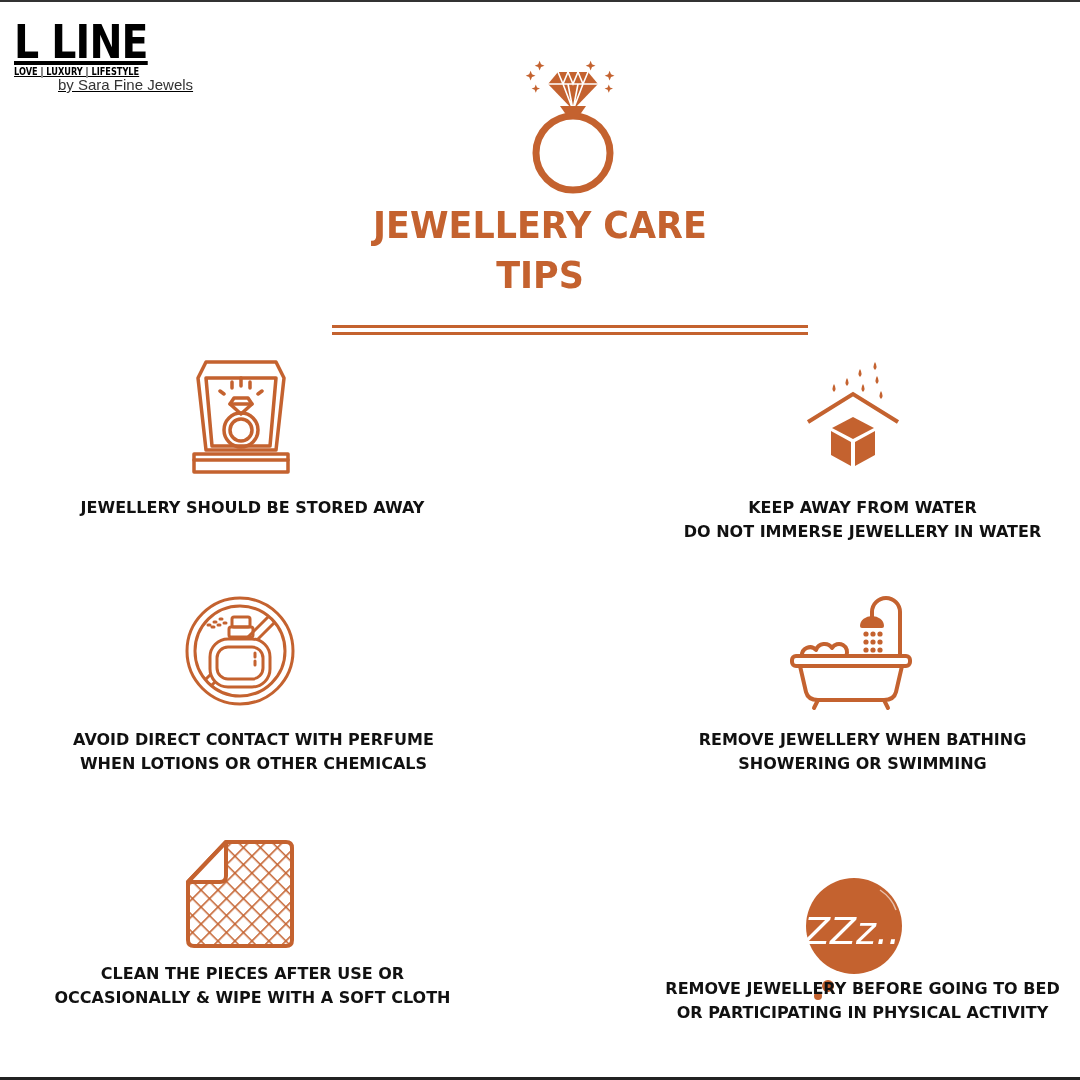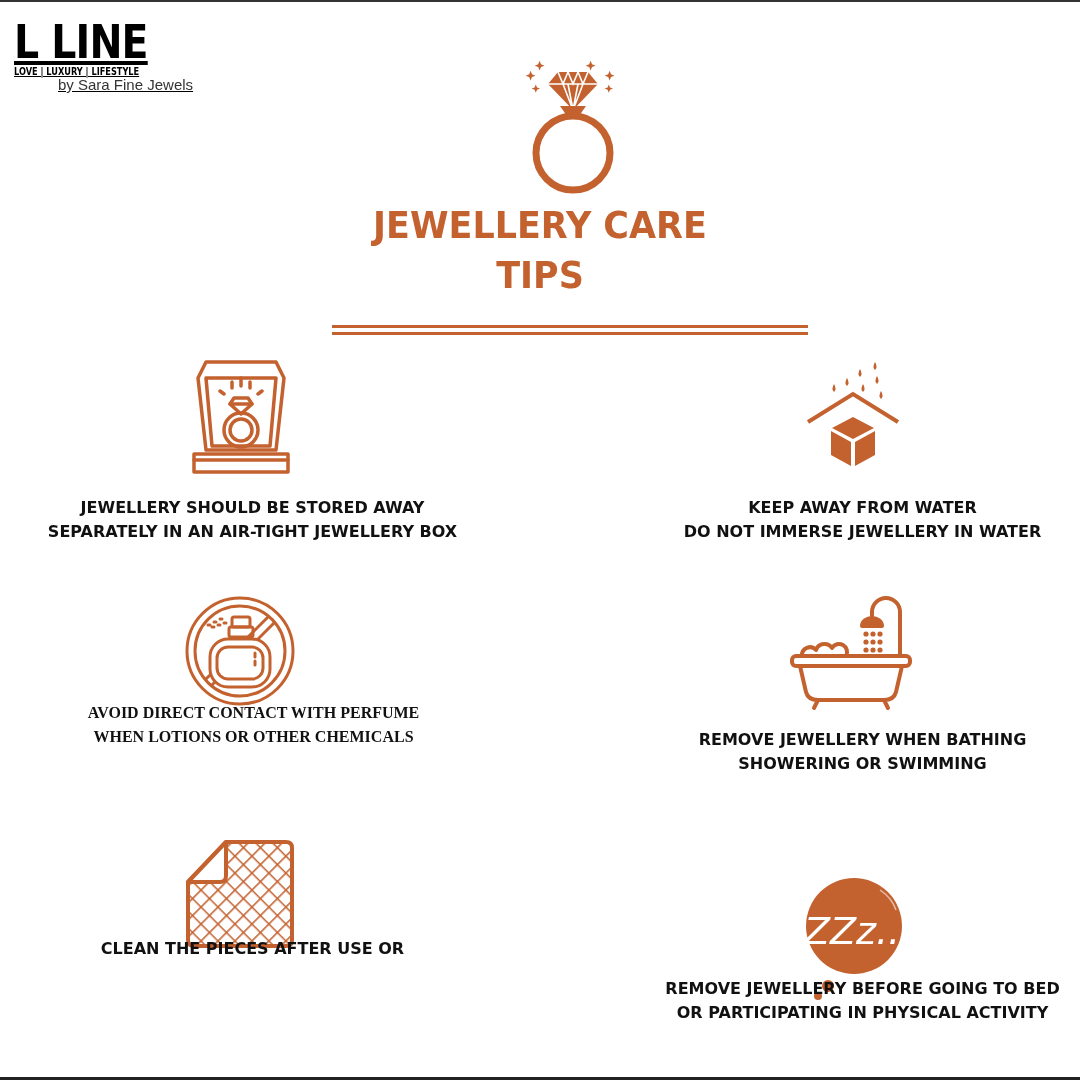--- a/index.html
+++ b/index.html
@@ -70,21 +70,20 @@
     <path d="M2 100 H96"></path>
     <path d="M40 28 L40 22 M49 26 L49 18 M58 28 L58 22 M32 34 L28 31 M66 34 L70 31"></path>
     <path d="M42 38 H56 L60 44 L49 54 L38 44 Z"></path>
     <path d="M38 44 H60"></path>
     <circle cx="49" cy="70" r="17"></circle>
     <circle cx="49" cy="70" r="11"></circle>
   </svg>
 </div>
 <div class="tip-text" style="left:0; width:480px; top:496px;">
   <span>JEWELLERY SHOULD BE STORED AWAY</span>
-  <span>SEPARATELY IN AN AIR-TIGHT JEWELLERY BOX</span>
 </div>
 
 <div class="tip-icon" style="left:805px; top:360px;">
   <svg width="96" height="110" viewBox="0 0 96 110">
     <g fill="#c4622f">
       <path d="M70 2 q3 5 0 8 q-3 -3 0 -8z"></path>
       <path d="M55 9 q3 5 0 8 q-3 -3 0 -8z"></path>
       <path d="M72 16 q3 5 0 8 q-3 -3 0 -8z"></path>
       <path d="M42 18 q3 5 0 8 q-3 -3 0 -8z"></path>
       <path d="M58 24 q3 5 0 8 q-3 -3 0 -8z"></path>
@@ -109,21 +108,21 @@
     <path d="M22 84 L84 22" stroke-width="3"></path>
     <path d="M28 90 L90 28" stroke-width="3"></path>
     <rect x="48" y="22" width="18" height="10" rx="2"></rect>
     <rect x="45" y="32" width="24" height="10" rx="2"></rect>
     <rect x="26" y="44" width="60" height="48" rx="18" fill="#fff"></rect>
     <rect x="33" y="52" width="46" height="32" rx="11"></rect>
     <path d="M71 58 v4 M71 66 v4"></path>
     <path d="M24 30 l2 0 M30 27 l2 0 M36 24 l2 0 M28 32 l2 0 M34 30 l2 0 M40 28 l2 0"></path>
   </svg>
 </div>
-<div class="tip-text" style="left:0; width:482px; top:701px;font-family:Liberation Serif, serif;">
+<div class="tip-text" style="left:0; width:482px; top:728px;">
   <span>AVOID DIRECT CONTACT WITH PERFUME</span>
   <span>WHEN LOTIONS OR OTHER CHEMICALS</span>
 </div>
 
 <div class="tip-icon" style="left:788px; top:592px;">
   <svg width="126" height="120" viewBox="0 0 126 120" fill="none" stroke="#c4622f" stroke-width="4" stroke-linecap="round" stroke-linejoin="round">
     <path d="M112 62 V20 A14 14 0 0 0 84 20 V26"></path>
     <path d="M74 34 A10 8 0 0 1 94 34 Z" fill="#c4622f"></path>
     <g fill="#c4622f" stroke="none">
       <circle cx="78" cy="42" r="2.6"></circle>
@@ -155,22 +154,23 @@
       </pattern>
       <clipPath id="clothclip">
         <path d="M42 4 H102 Q108 4 108 10 V102 Q108 108 102 108 H10 Q4 108 4 102 V44 Z"></path>
       </clipPath>
     </defs>
     <rect x="0" y="0" width="112" height="112" fill="url(#mesh)" clip-path="url(#clothclip)"></rect>
     <path d="M42 4 H102 Q108 4 108 10 V102 Q108 108 102 108 H10 Q4 108 4 102 V44 Z" fill="none" stroke="#c4622f" stroke-width="4" stroke-linejoin="round"></path>
     <path d="M42 4 L4 44 H36 Q42 44 42 38 Z" fill="#fff" stroke="#c4622f" stroke-width="4" stroke-linejoin="round"></path>
   </svg>
 </div>
-<div class="tip-text" style="left:0; width:480px; top:937px;">
+<div class="tip-text" style="left:0; width:480px; top:962px;">
   <span>CLEAN THE PIECES AFTER USE OR</span>
+  <span>OCCASIONALLY &amp; WIPE WITH A SOFT CLOTH</span>
 </div>
 
 <div class="tip-icon" style="left:796px; top:876px;">
   <svg width="116" height="126" viewBox="0 0 116 126">
     <circle cx="58" cy="50" r="48" fill="#c4622f"></circle>
     <circle cx="32" cy="110" r="6" fill="#c4622f"></circle>
     <circle cx="22" cy="120" r="4" fill="#c4622f"></circle>
     <path d="M84 14 Q96 22 100 34" stroke="#fff" stroke-width="1.5" fill="none" opacity="0.6"></path>
     <text x="56" y="68" text-anchor="middle" fill="#fff" font-family="DejaVu Sans, sans-serif" font-size="38" font-style="italic">ZZz..</text>
   </svg>

